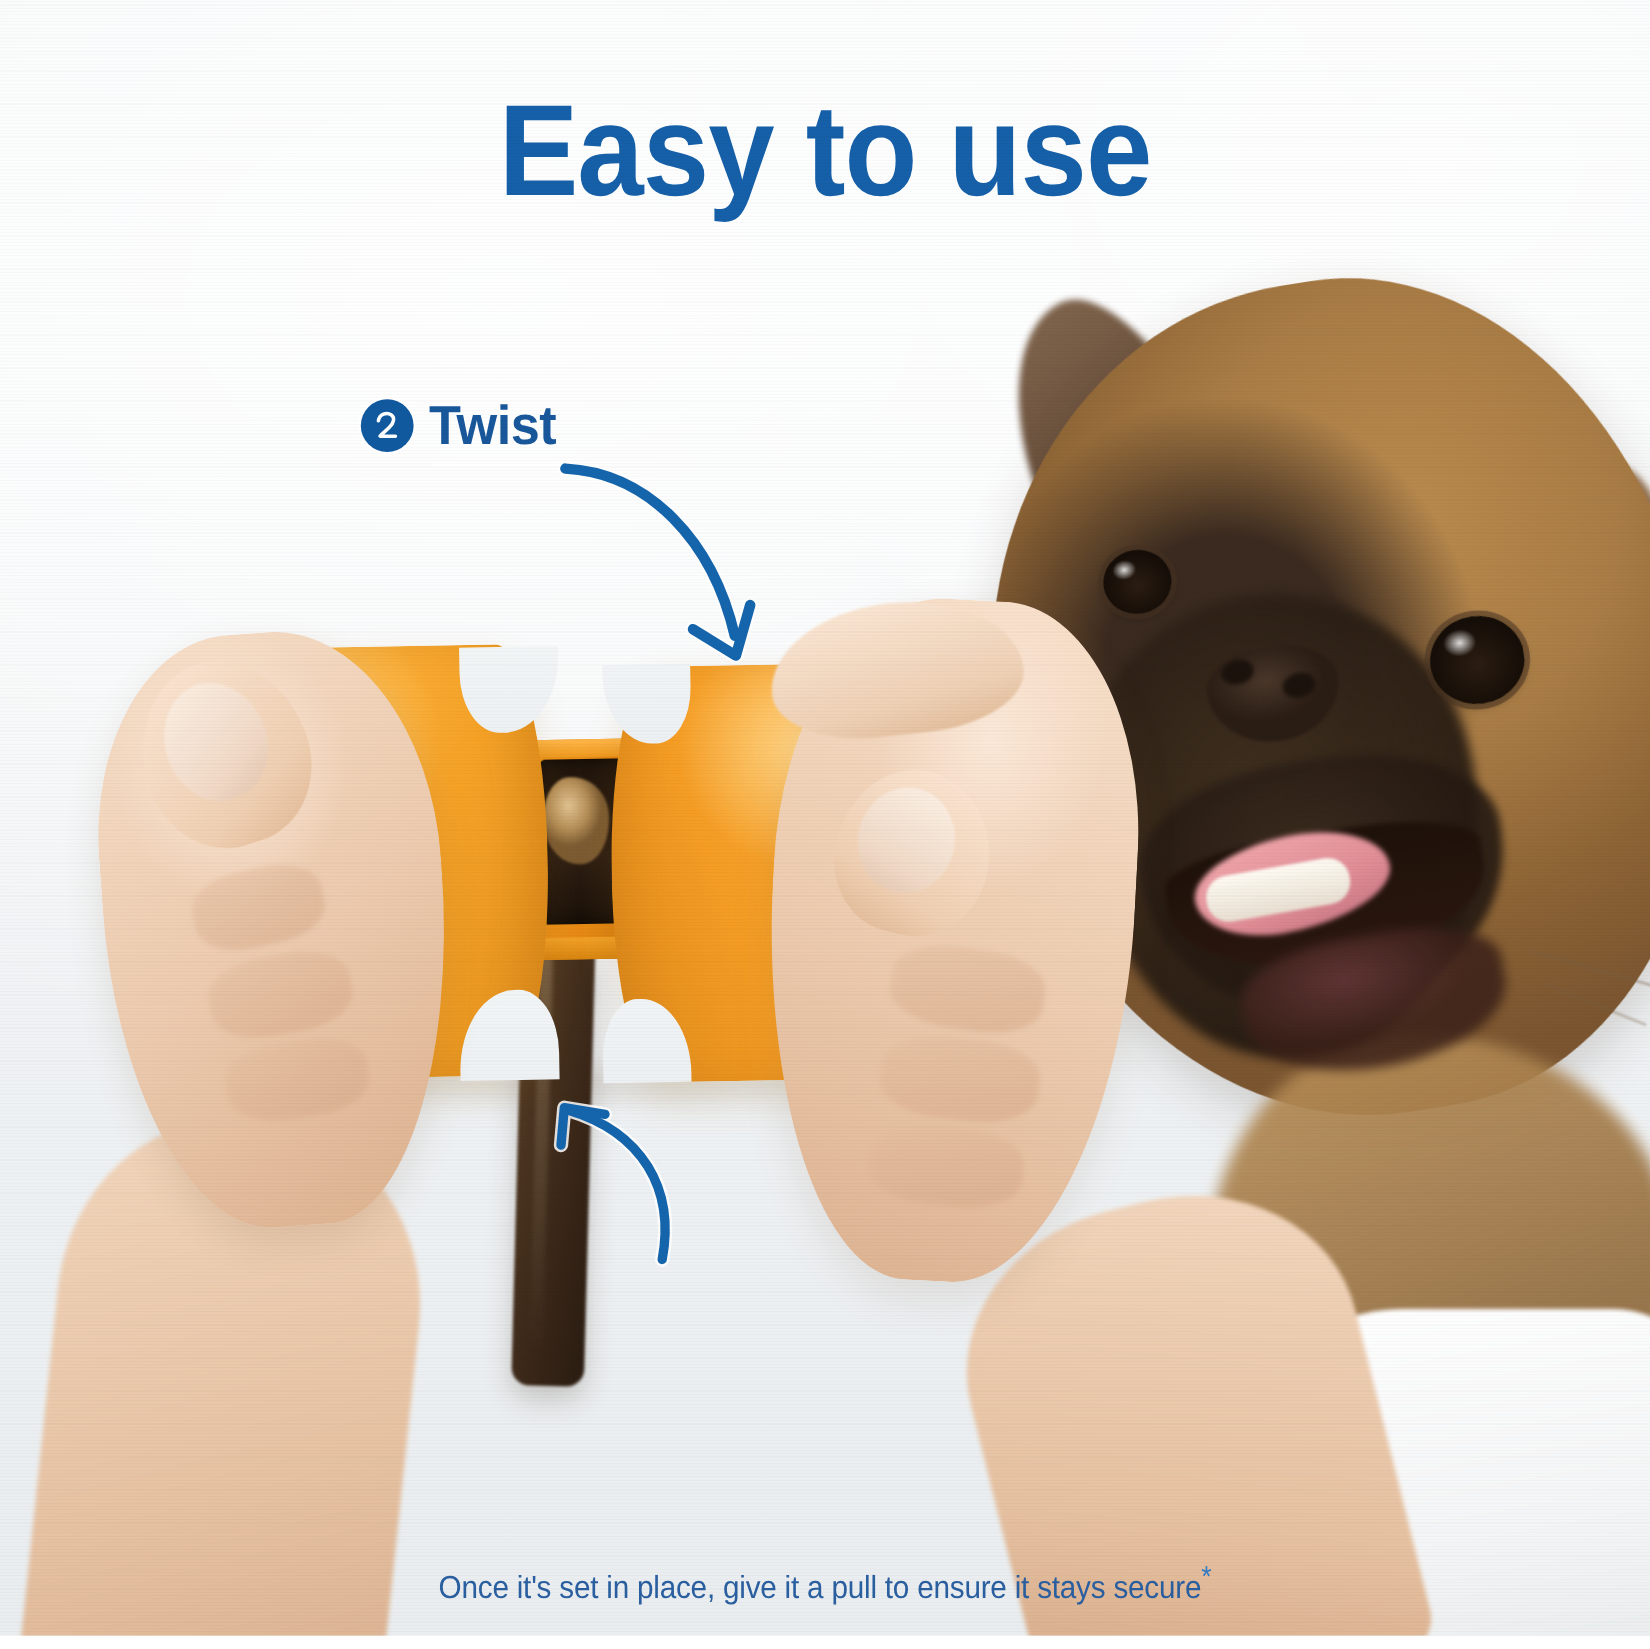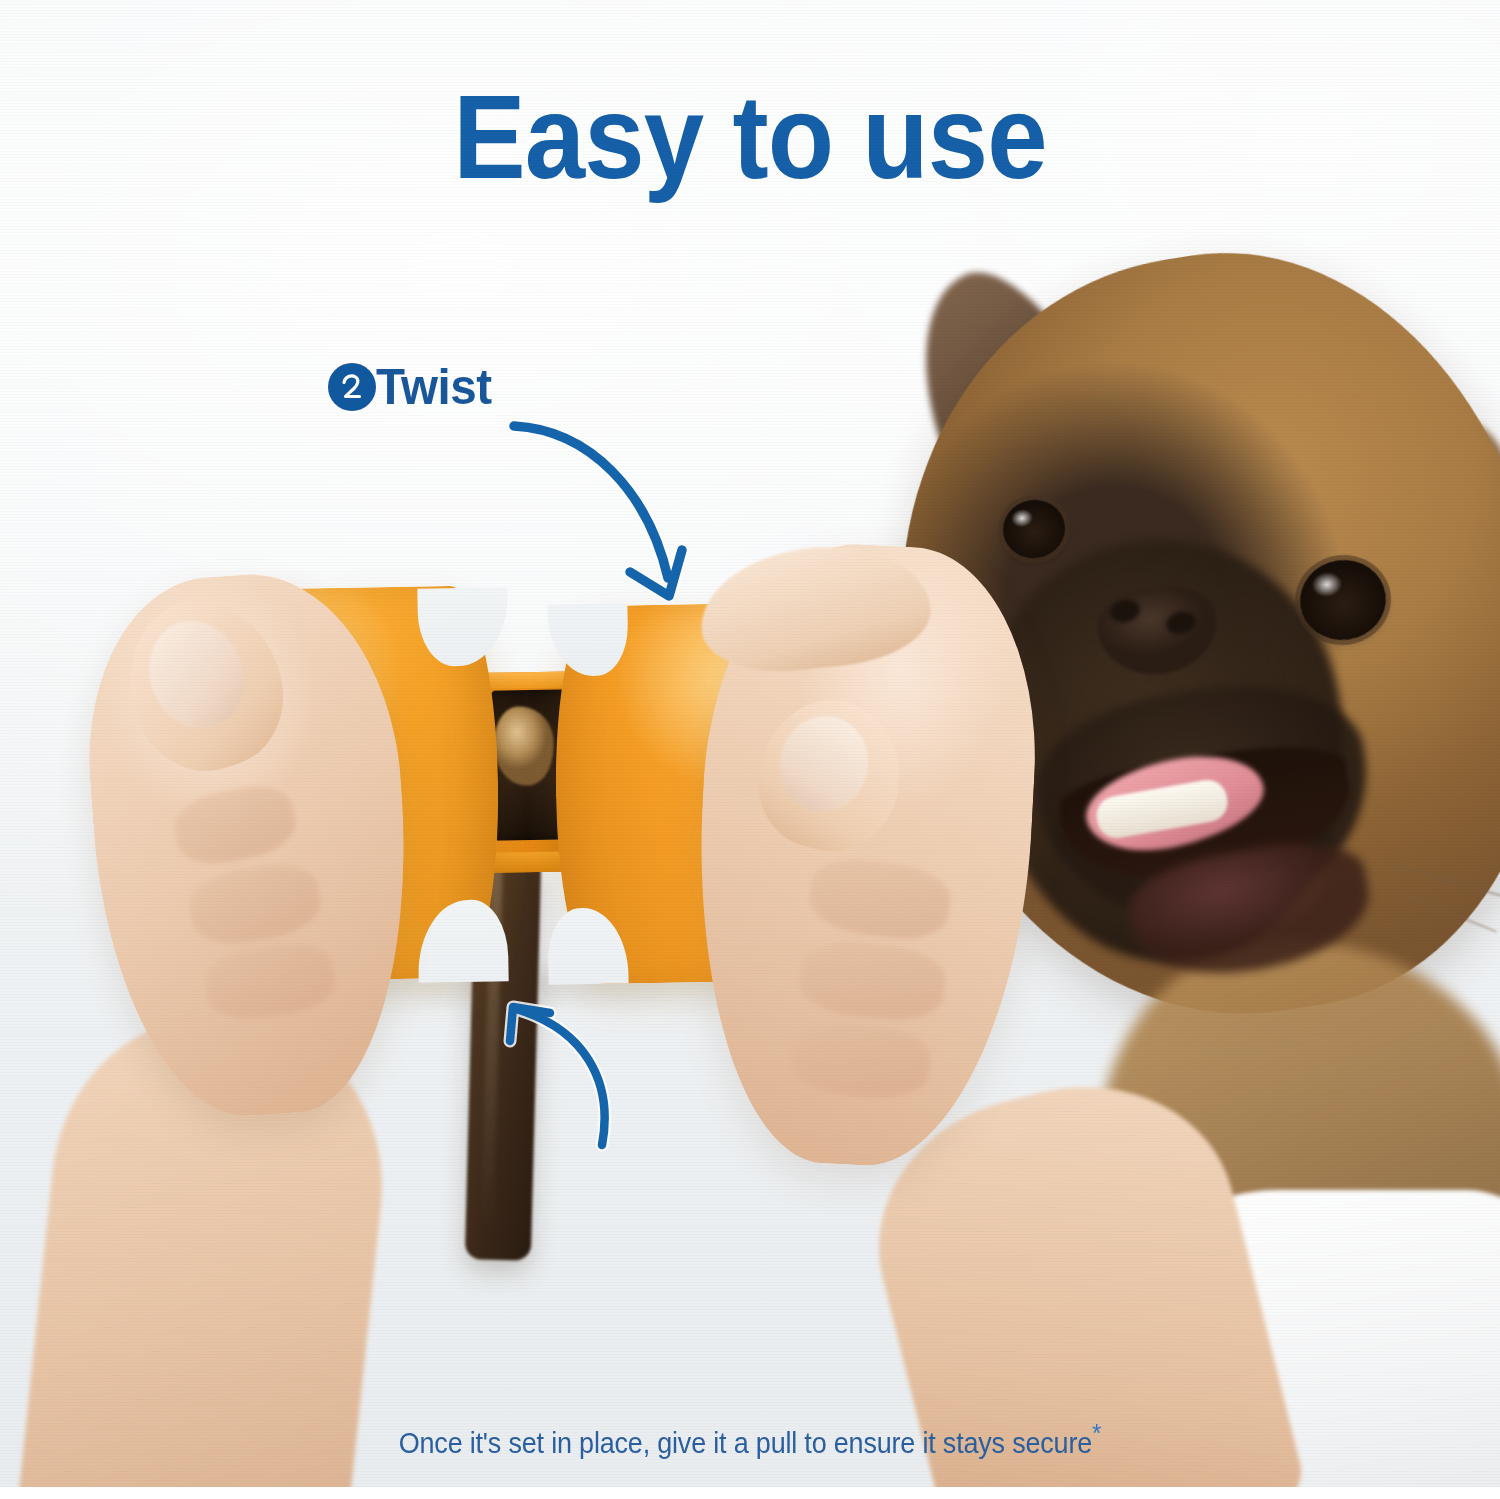--- a/index.html
+++ b/index.html
@@ -37,21 +37,21 @@
     line-height:1;
     letter-spacing:-1px;
     color:#1560a8;
     transform:scaleX(.92);
     text-shadow:0 1px 0 rgba(255,255,255,.6);
   }
 
   
   .step{
     position:absolute;
-    display:flex;align-items:center;
+    display:flex;align-items:center;gap:14px;
     white-space:nowrap;
   }
   .step .badge{
     width:48px;height:48px;border-radius:50%;
     background:#11599f;
     box-shadow:0 0 0 3px rgba(255,255,255,.85);
     display:flex;align-items:center;justify-content:center;
     flex:0 0 auto;
   }
   .step .badge svg{display:block;}

